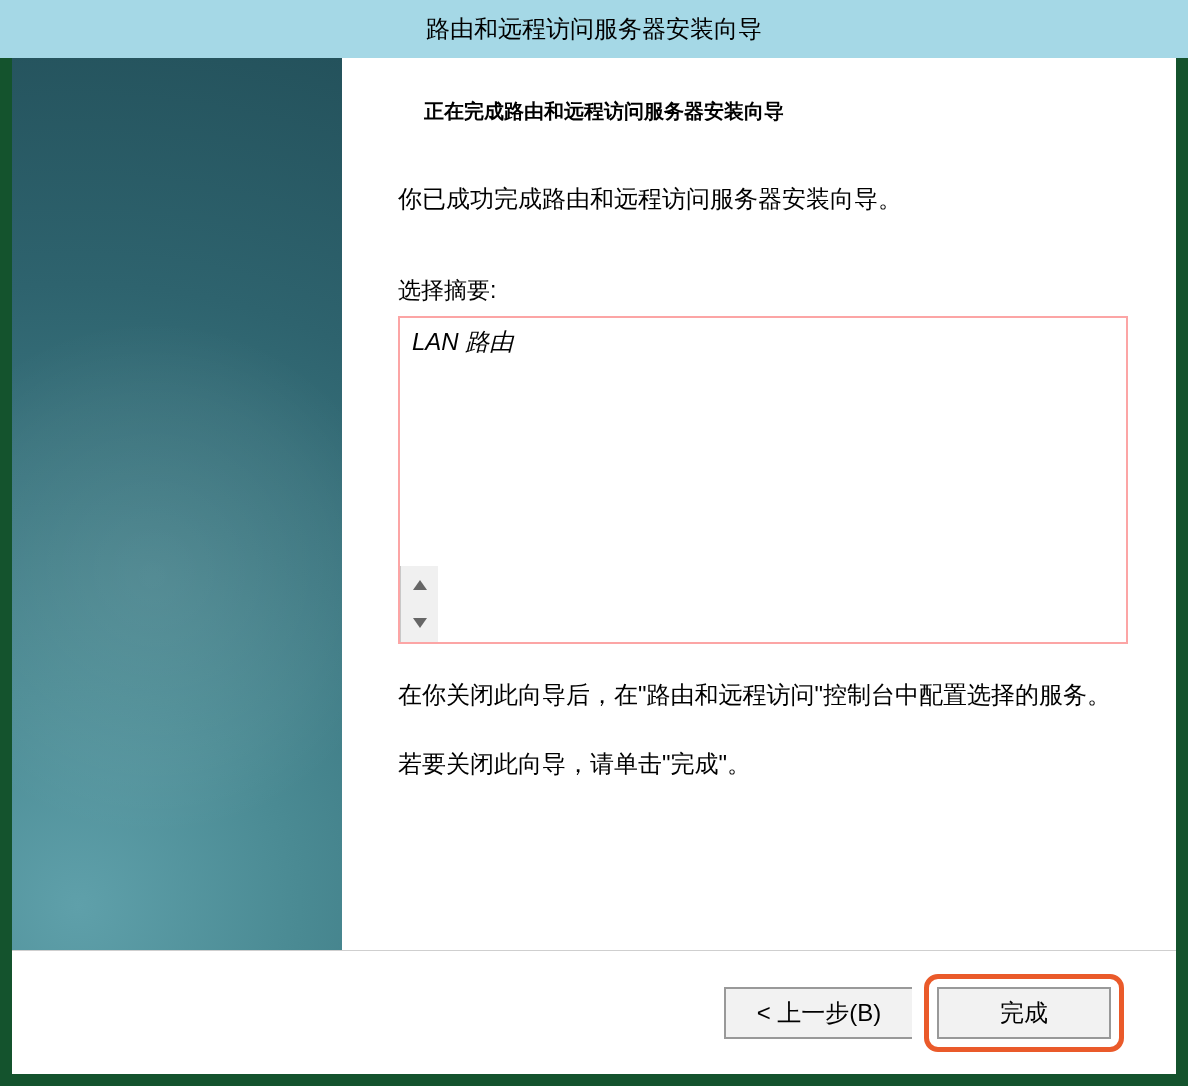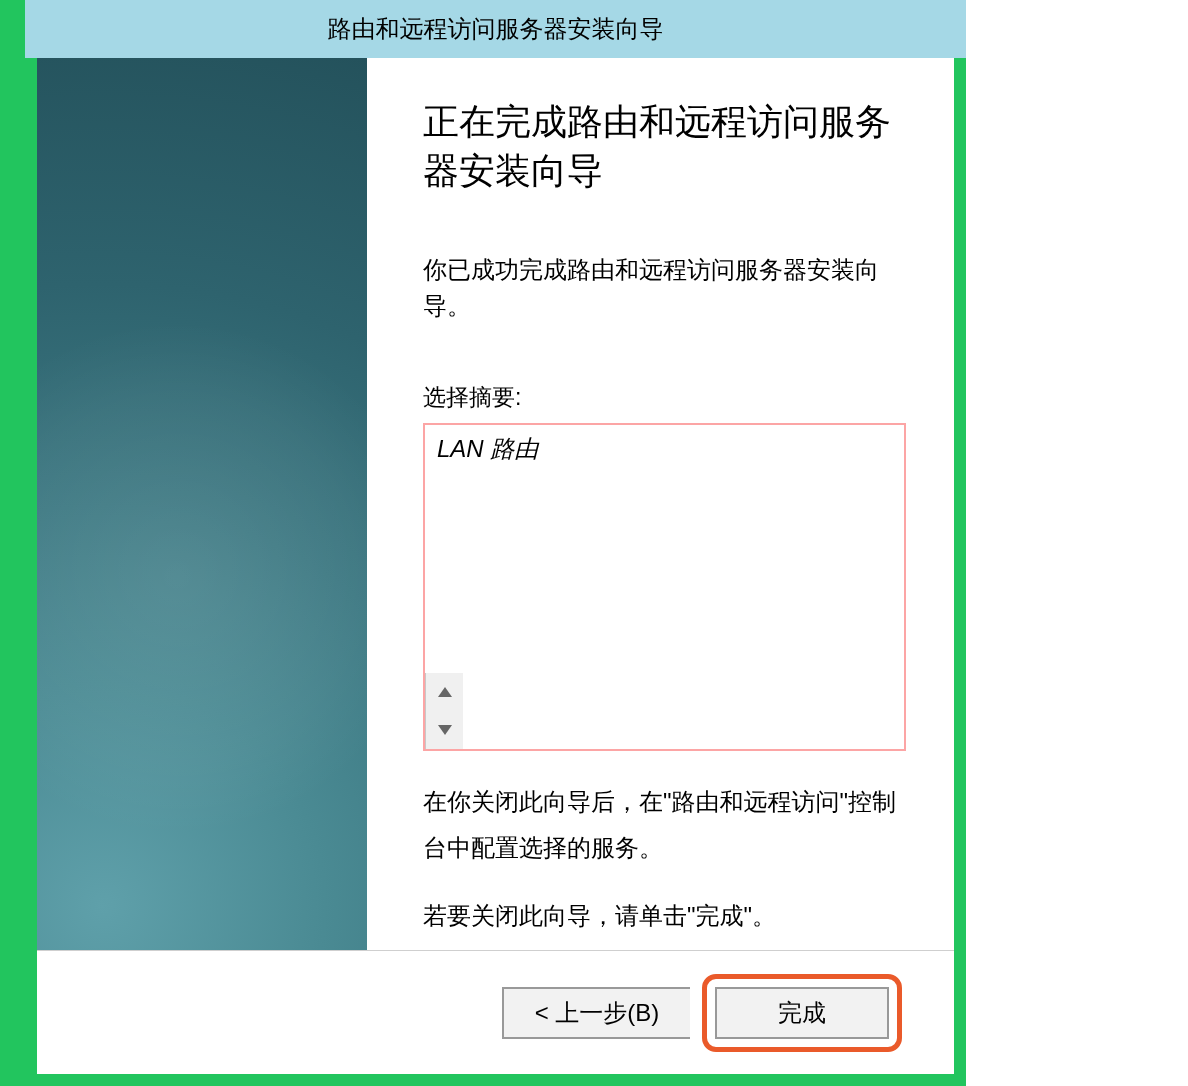--- a/index.html
+++ b/index.html
@@ -4,26 +4,25 @@
 <style>
   * { box-sizing: border-box; margin: 0; padding: 0; }
   body {
     font-family: "Microsoft YaHei", "SimSun", sans-serif;
     background: #fff;
     width: 1188px;
     height: 1086px;
     overflow: hidden;
   }
   .window {
-    width: 966px;
+    width: 1188px;
     height: 1086px;
-    background: #22c55e;
+    background: #14532d;
     display: flex;
     flex-direction: column;
-    padding-left: 25px;
   }
   .titlebar {
     height: 58px;
     display: flex;
     align-items: center;
     justify-content: center;
     font-size: 24px;
     color: #000;
     background: #a5d8e6;
   }
@@ -54,23 +53,24 @@
     height: 520px;
     border-radius: 50%;
     background: radial-gradient(circle at 50% 50%, rgba(255,255,255,0.10) 0%, rgba(255,255,255,0.04) 50%, rgba(255,255,255,0) 70%);
   }
   .content {
     flex: 1;
     padding: 40px 48px 0 56px;
     color: #000;
   }
   .heading {
-    font-size: 36px;
-    font-weight: 400;
+    font-size: 20px;
+    font-weight: 700;
     margin-bottom: 56px;
+    margin-left: 26px;
   }
   .para {
     font-size: 24px;
     margin-bottom: 58px;
     line-height: 1.5;
   }
   .summary-label {
     font-size: 23px;
     margin-bottom: 10px;
   }

